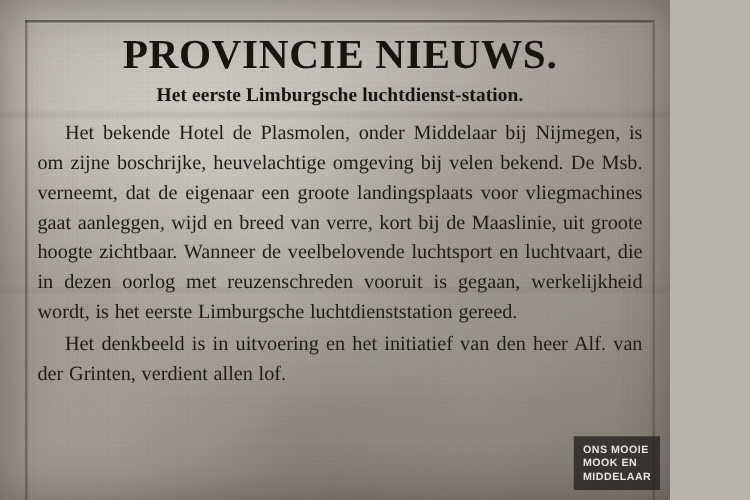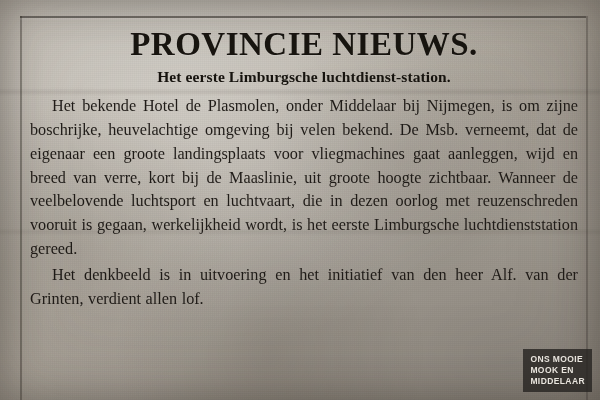--- a/index.html
+++ b/index.html
@@ -9,21 +9,21 @@
   body {
     width: 600px;
     height: 400px;
     overflow: hidden;
     background: #b9b4ab;
     font-family: "Liberation Serif", serif;
   }
 
   #page {
     position: relative;
-    width: 600px;
+    width: 536px;
     height: 400px;
     background:
       radial-gradient(ellipse at 30% 20%, rgba(255,255,255,0.30), rgba(255,255,255,0) 60%),
       radial-gradient(ellipse at 85% 90%, rgba(0,0,0,0.16), rgba(0,0,0,0) 65%),
       linear-gradient(160deg, #c3bdb3 0%, #bab4aa 35%, #ada69c 75%, #a49d93 100%);
     overflow: hidden;
   }
 
   
   #grain {

